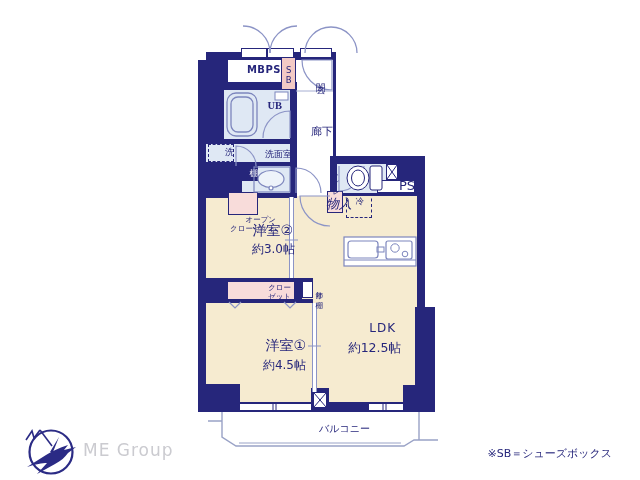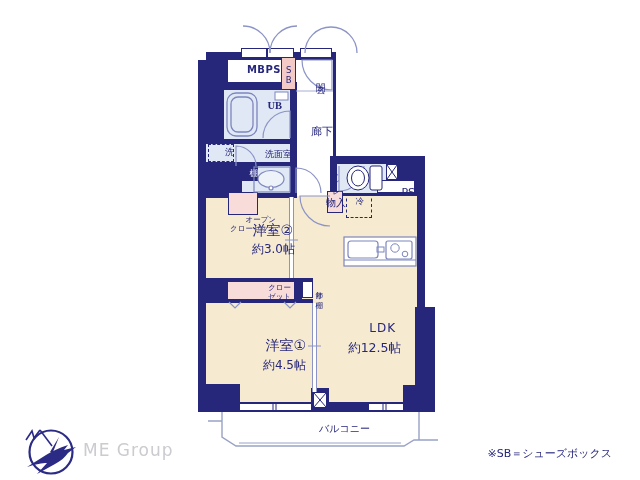--- a/index.html
+++ b/index.html
@@ -140,22 +140,22 @@
 
   <div class="lbl" style="left:228px;top:64px;width:53px;font-size:10px;font-weight:600;letter-spacing:.5px;">MBPS</div>
   <div class="lbl v" style="left:281px;top:61px;width:15px;height:27px;font-size:8.5px;">SB</div>
   <div class="lbl v" style="left:312px;top:60px;width:18px;height:32px;font-size:9.5px;">玄関</div>
   <div class="lbl" style="left:250px;top:100px;width:32px;font-size:10.5px;font-weight:600;font-family:Liberation Serif, serif;">UB</div>
   <div class="lbl" style="left:295px;top:126px;width:38px;font-size:11px;">廊下</div>
   <div class="lbl" style="left:208px;top:148px;width:26px;font-size:9px;">洗</div>
   <div class="lbl" style="left:248px;top:150px;width:44px;font-size:9px;">洗面室</div>
   <div class="lbl" style="left:240px;top:166px;width:18px;height:15px;font-size:8.5px;line-height:15px;background:#26267b;color:#fff;z-index:3;">棚</div>
   <div class="lbl v" style="left:330px;top:163px;width:12px;height:31px;font-size:7.5px;">トイレ</div>
-  <div class="lbl" style="left:377px;top:187px;width:38px;font-size:11px;">PS</div>
-  <div class="lbl" style="left:326px;top:197px;width:18px;font-size:10px;">物入</div>
+  <div class="lbl" style="left:377px;top:179px;width:38px;font-size:13px;">PS</div>
+  <div class="lbl" style="left:326px;top:197px;width:18px;font-size:13px;font-style:italic;">物入</div>
   <div class="lbl" style="left:348px;top:197px;width:16px;font-size:8.5px;">冷</div>
   <div class="lbl two" style="left:220px;top:215px;width:56px;font-size:7.5px;">
     <span>オープン</span><br>
     <span>クローゼット</span>
   </div>
   <div class="lbl" style="left:221px;top:223px;width:72px;font-size:14px;">洋室②</div>
   <div class="lbl" style="left:221px;top:243px;width:74px;font-size:12px;">約3.0帖</div>
   <div class="lbl two" style="left:257px;top:283px;width:34px;font-size:7.5px;z-index:6;">
     <span>クロー</span><br>
     <span>ゼット</span>

